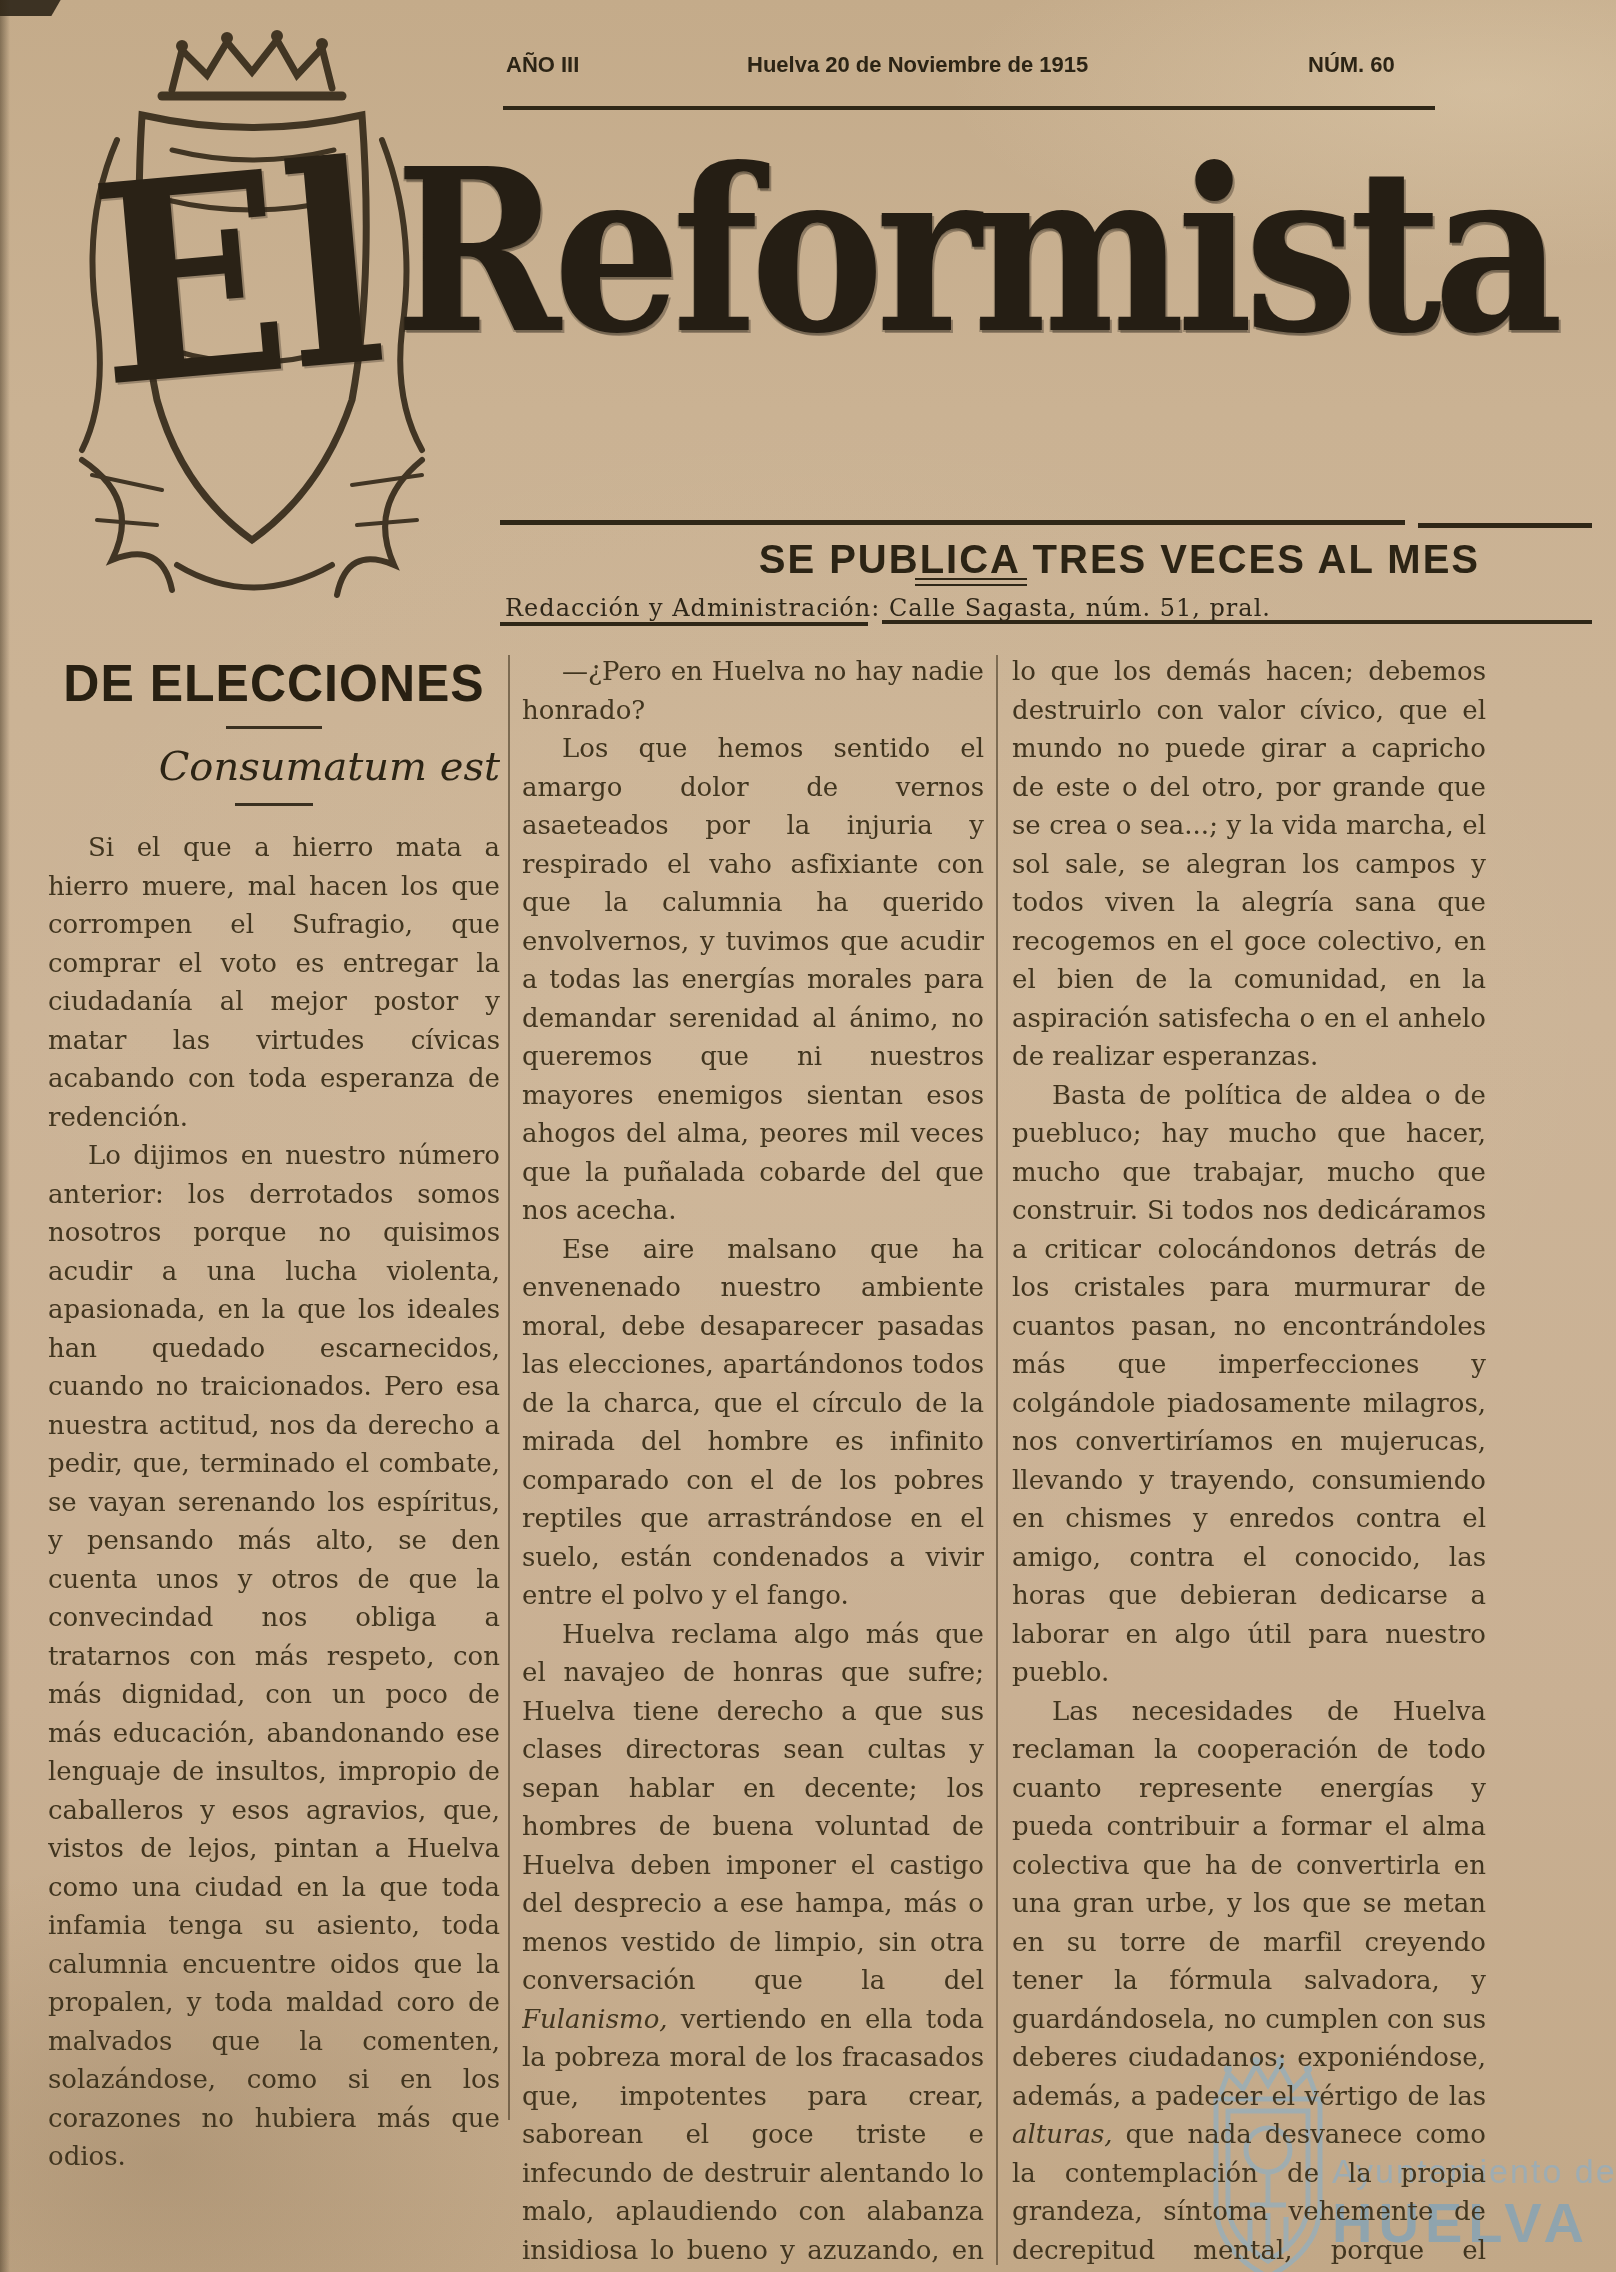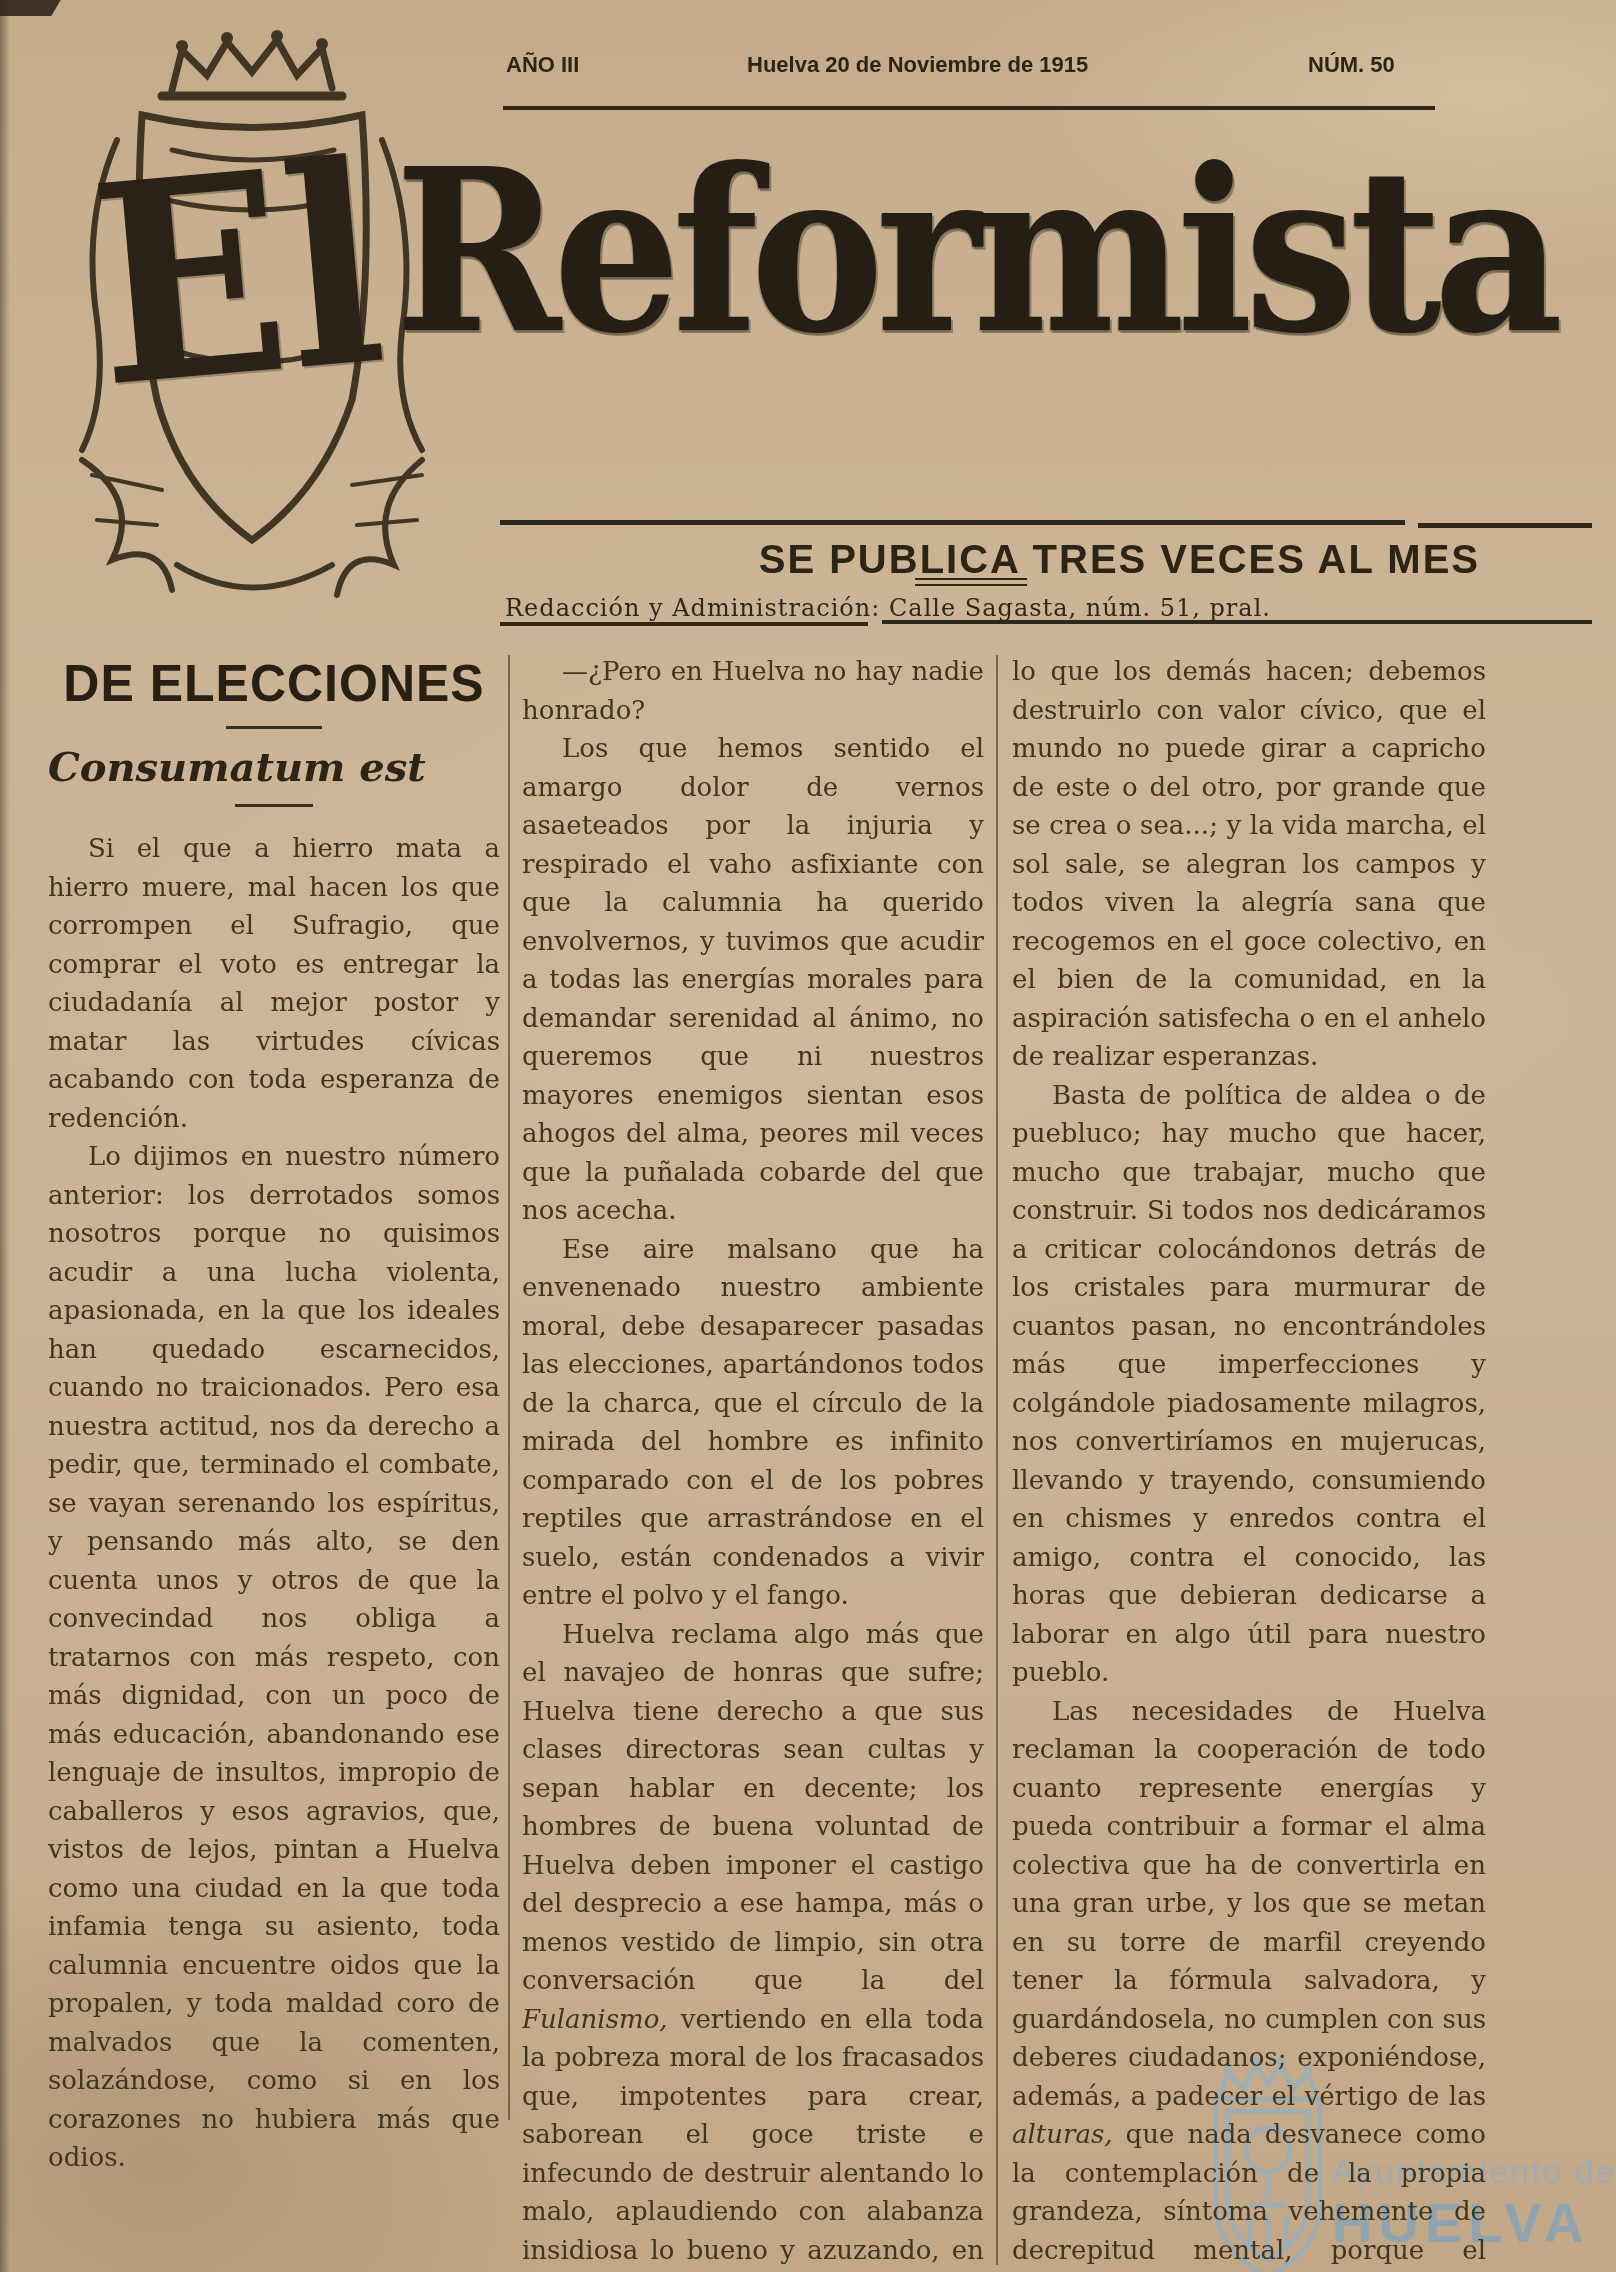--- a/index.html
+++ b/index.html
@@ -37,22 +37,22 @@
   }
   .organ{font-family:"DejaVu Serif",serif;font-size:33px;letter-spacing:5px;color:#30271a;text-align:center;white-space:nowrap;}
   .pub{font-family:"Liberation Sans",sans-serif;font-weight:bold;font-size:40px;letter-spacing:2px;color:#2c2415;text-align:right;white-space:nowrap;}
   .addr{font-family:"DejaVu Serif",serif;font-weight:normal;font-size:24px;letter-spacing:1px;color:#2f2719;white-space:nowrap;}
   
   .col{position:absolute;top:652px;overflow:hidden;}
   .col p{margin:0;font-size:26px;line-height:38.5px;text-align:justify;text-indent:40px;color:#41351f;}
   .col p.noindent{text-indent:0;}
   .headline{font-family:"Liberation Sans",sans-serif;font-weight:bold;font-size:50px;letter-spacing:1px;
     color:#282012;text-align:center;margin:2px 0 0 0;transform:scaleY(1.05);}
-  .subhead{font-family:"DejaVu Serif",serif;font-weight:bold;font-style:italic;font-size:40px;
-    color:#2c2415;text-align:left;margin:0;}
+  .subhead{font-family:"DejaVu Serif",serif;font-weight:normal;font-style:italic;font-size:40px;
+    color:#2c2415;text-align:right;margin:0;}
   .smallrule{height:3px;background:#3a3020;margin:14px auto;}
   .vsep{position:absolute;width:2px;background:rgba(58,45,26,.55);}
   .ital{font-style:italic;}
   
   .wm-txt1{font-family:"Liberation Sans",sans-serif;font-size:34px;color:rgba(146,174,192,.75);letter-spacing:2px;white-space:nowrap;}
   .wm-txt2{font-family:"Liberation Sans",sans-serif;font-weight:bold;font-size:56px;color:rgba(130,162,184,.8);letter-spacing:6px;white-space:nowrap;}
 </style>
 </head>
 <body>
 
@@ -73,21 +73,21 @@
         <path d="M52 150 L88 150"></path>
         <path d="M52 162 L52 196 M88 162 L88 196 M70 158 L70 200"></path>
       </g>
     </svg>
   </div>
   <div class="abs wm-txt1" style="left:1332px;top:2152px;">Ayuntamiento de</div>
   <div class="abs wm-txt2" style="left:1332px;top:2190px;">HUELVA</div>
 
   <div class="abs hdr" style="left:506px;top:52px;">AÑO III</div>
   <div class="abs hdr" style="left:747px;top:52px;">Huelva 20 de Noviembre de 1915</div>
-  <div class="abs hdr" style="left:1308px;top:52px;">NÚM. 50</div>
+  <div class="abs hdr" style="left:1308px;top:52px;">NÚM. 60</div>
   <div class="rule" style="left:503px;top:106px;width:932px;height:4px;"></div>
 
   <div class="abs" style="left:22px;top:20px;width:480px;height:610px;">
     <svg width="480" height="610" viewBox="0 0 480 610">
       <g stroke="#362b1b" fill="none" stroke-width="7" stroke-linecap="round" opacity=".92">
         <path d="M150 70 L160 30 L185 55 L205 22 L230 52 L255 20 L275 55 L300 28 L310 68"></path>
         <circle cx="160" cy="26" r="6" fill="#362b1b" stroke="none"></circle>
         <circle cx="205" cy="18" r="6" fill="#362b1b" stroke="none"></circle>
         <circle cx="255" cy="16" r="6" fill="#362b1b" stroke="none"></circle>
         <circle cx="300" cy="24" r="6" fill="#362b1b" stroke="none"></circle>

